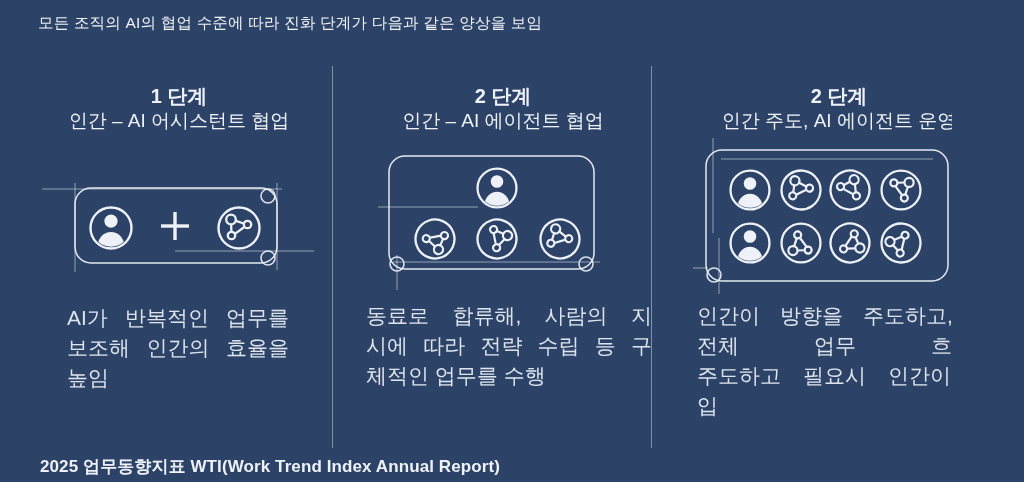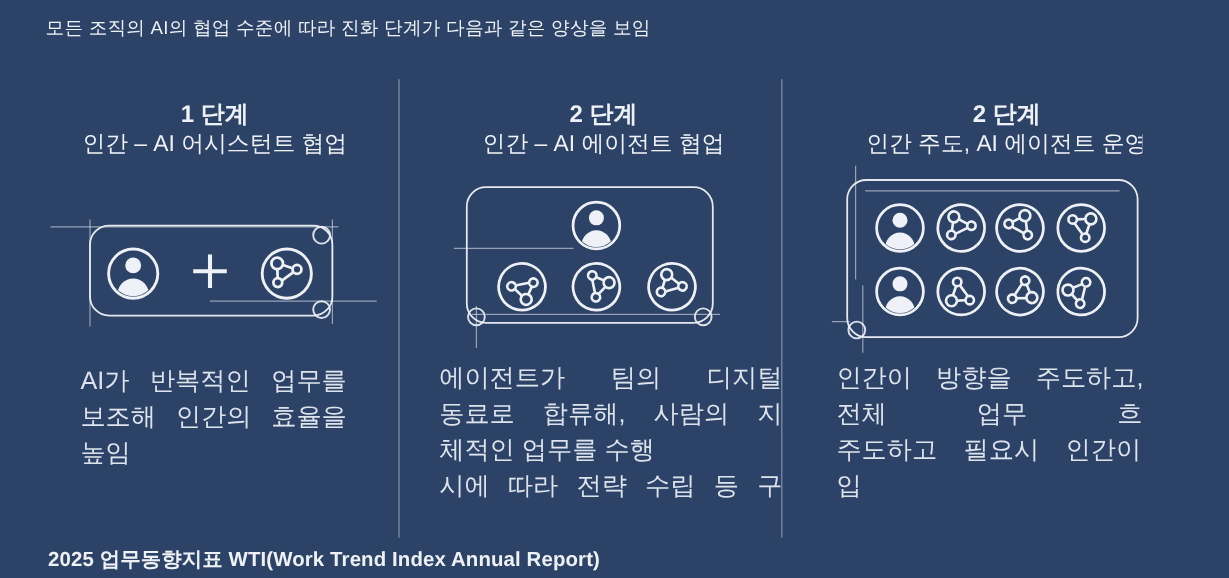--- a/index.html
+++ b/index.html
@@ -147,39 +147,34 @@
       </div>
       <div class="jline">
         <span>보조해</span>
         <span>인간의</span>
         <span>효율을</span>
       </div>
       <div class="jline last">높임</div>
     </div>
   <div class="body-text bt2">
       <div class="jline">
-        <span>에이전트가</span>
-        <span>팀의</span>
-        <span>디지털</span>
-      </div>
-      <div class="jline">
         <span>동료로</span>
         <span>합류해,</span>
         <span>사람의</span>
         <span>지</span>
       </div>
-      <div class="jline last">체적인 업무를 수행</div>
       <div class="jline">
         <span>시에</span>
         <span>따라</span>
         <span>전략</span>
         <span>수립</span>
         <span>등</span>
         <span>구</span>
       </div>
+      <div class="jline last">체적인 업무를 수행</div>
     </div>
   <div class="body-text bt3">
       <div class="jline">
         <span>인간이</span>
         <span>방향을</span>
         <span>주도하고,</span>
         <span>에</span>
       </div>
       <div class="jline">
         <span>전체</span>

